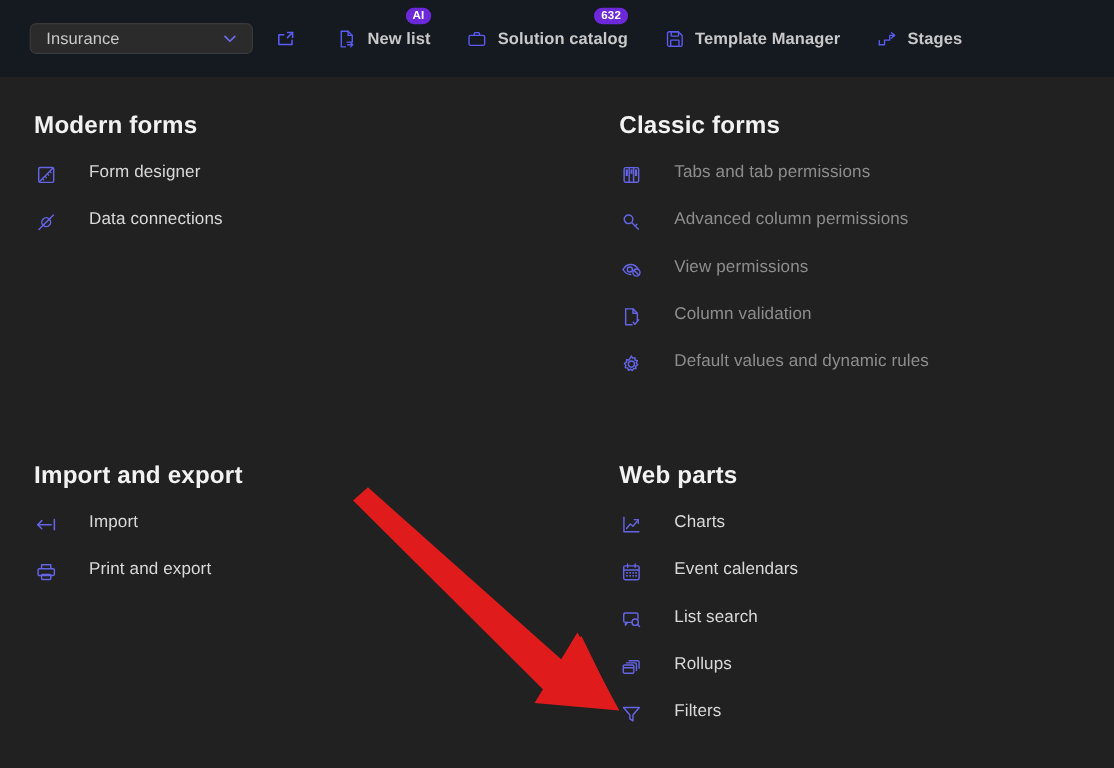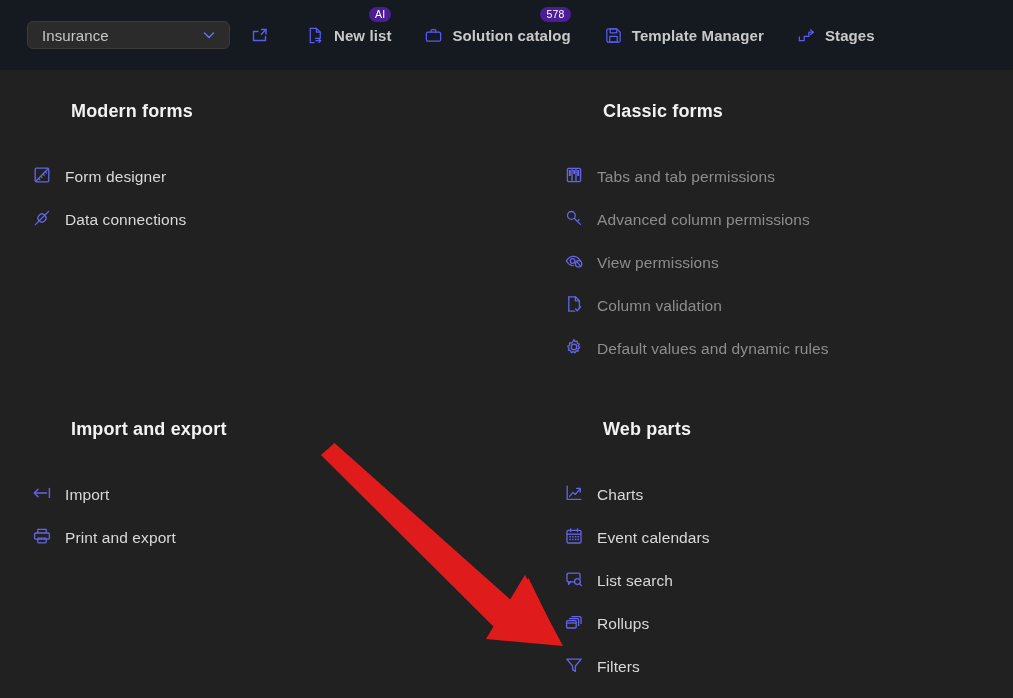--- a/index.html
+++ b/index.html
@@ -60,55 +60,54 @@
   .tbitem .tx {
     color: #c9c9c9;
     font-size: 15px;
     font-weight: bold;
     white-space: nowrap;
     letter-spacing: .1px;
   }
   .badge {
     position: absolute;
     top: -8px;
-    background: #4c1d95;
+    background: #6d28d9;
     color: #ffffff;
     font-size: 10.5px;
-    font-weight: normal;
+    font-weight: bold;
     border-radius: 10px;
     padding: 2px 6px 2.5px 6px;
     line-height: 1;
     letter-spacing: .2px;
   }
   .badge.ai   { left: 63px; }
   .badge.cnt  { left: 116px; }
 
   
   .main {
     position: relative;
     height: 628px;
     padding: 0;
   }
   .col-left  { position: absolute; left: 31px;  }
   .col-right { position: absolute; left: 563px; }
 
   .grp-title {
     color: #f2f2f2;
-    font-size: 18px;
+    font-size: 22px;
     font-weight: bold;
     letter-spacing: .15px;
     white-space: nowrap;
-    margin-left: 40px;
   }
 
   .links { margin-top: 21px; }
   .lrow {
     display: flex;
-    align-items: flex-end;
-    gap: 0;
+    align-items: flex-start;
+    gap: 16px;
     height: 43px;
     cursor: pointer;
   }
   .lrow .ic {
     width: 22px; height: 22px;
     flex: none;
     display: flex; align-items: center; justify-content: center;
     margin-right: 12px;
   }
   .lrow .tx {
@@ -157,21 +156,21 @@
     <span class="tx">New list</span>
     <span class="badge ai">AI</span>
   </div>
 
   <div class="tbitem">
     <svg class="ic" viewBox="0 0 20 20" fill="none" stroke="#5b5bf5" stroke-width="1.3" stroke-linecap="round" stroke-linejoin="round">
       <rect x="2.5" y="6.5" width="15" height="9.5" rx="1.6"></rect>
       <path d="M7.5 6.5 V4.8 C7.5 4.2 7.9 3.8 8.5 3.8 H11.5 C12.1 3.8 12.5 4.2 12.5 4.8 V6.5"></path>
     </svg>
     <span class="tx">Solution catalog</span>
-    <span class="badge cnt">578</span>
+    <span class="badge cnt">632</span>
   </div>
 
   <div class="tbitem">
     <svg class="ic" viewBox="0 0 20 20" fill="none" stroke="#5b5bf5" stroke-width="1.3" stroke-linecap="round" stroke-linejoin="round">
       <path d="M3 4.6 C3 3.7 3.7 3 4.6 3 H13.4 L17 6.6 V15.4 C17 16.3 16.3 17 15.4 17 H4.6 C3.7 17 3 16.3 3 15.4 Z"></path>
       <rect x="6.5" y="3" width="7" height="4.2" rx=".6"></rect>
       <rect x="6" y="11" width="8" height="6" rx=".6"></rect>
     </svg>
     <span class="tx">Template Manager</span>
   </div>

